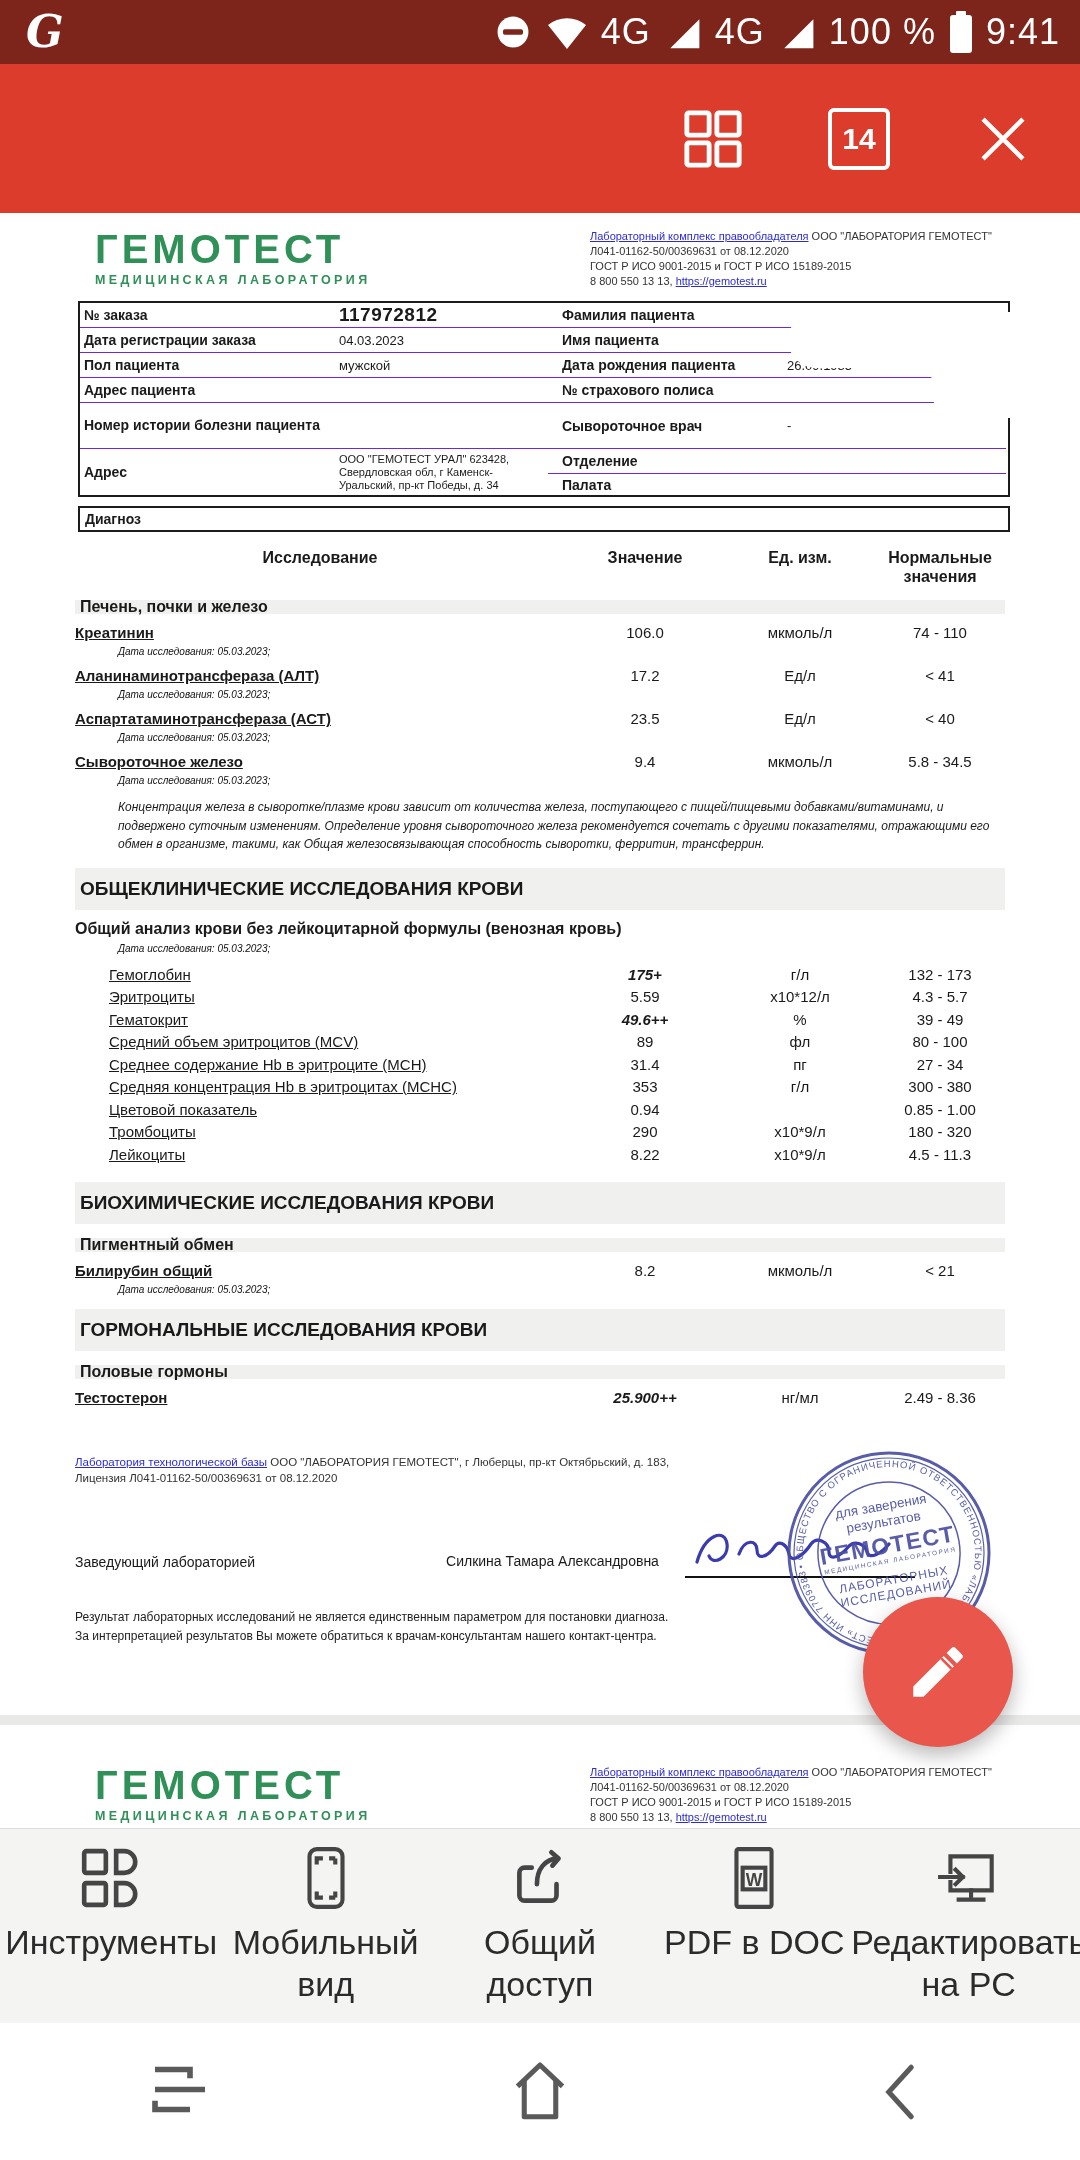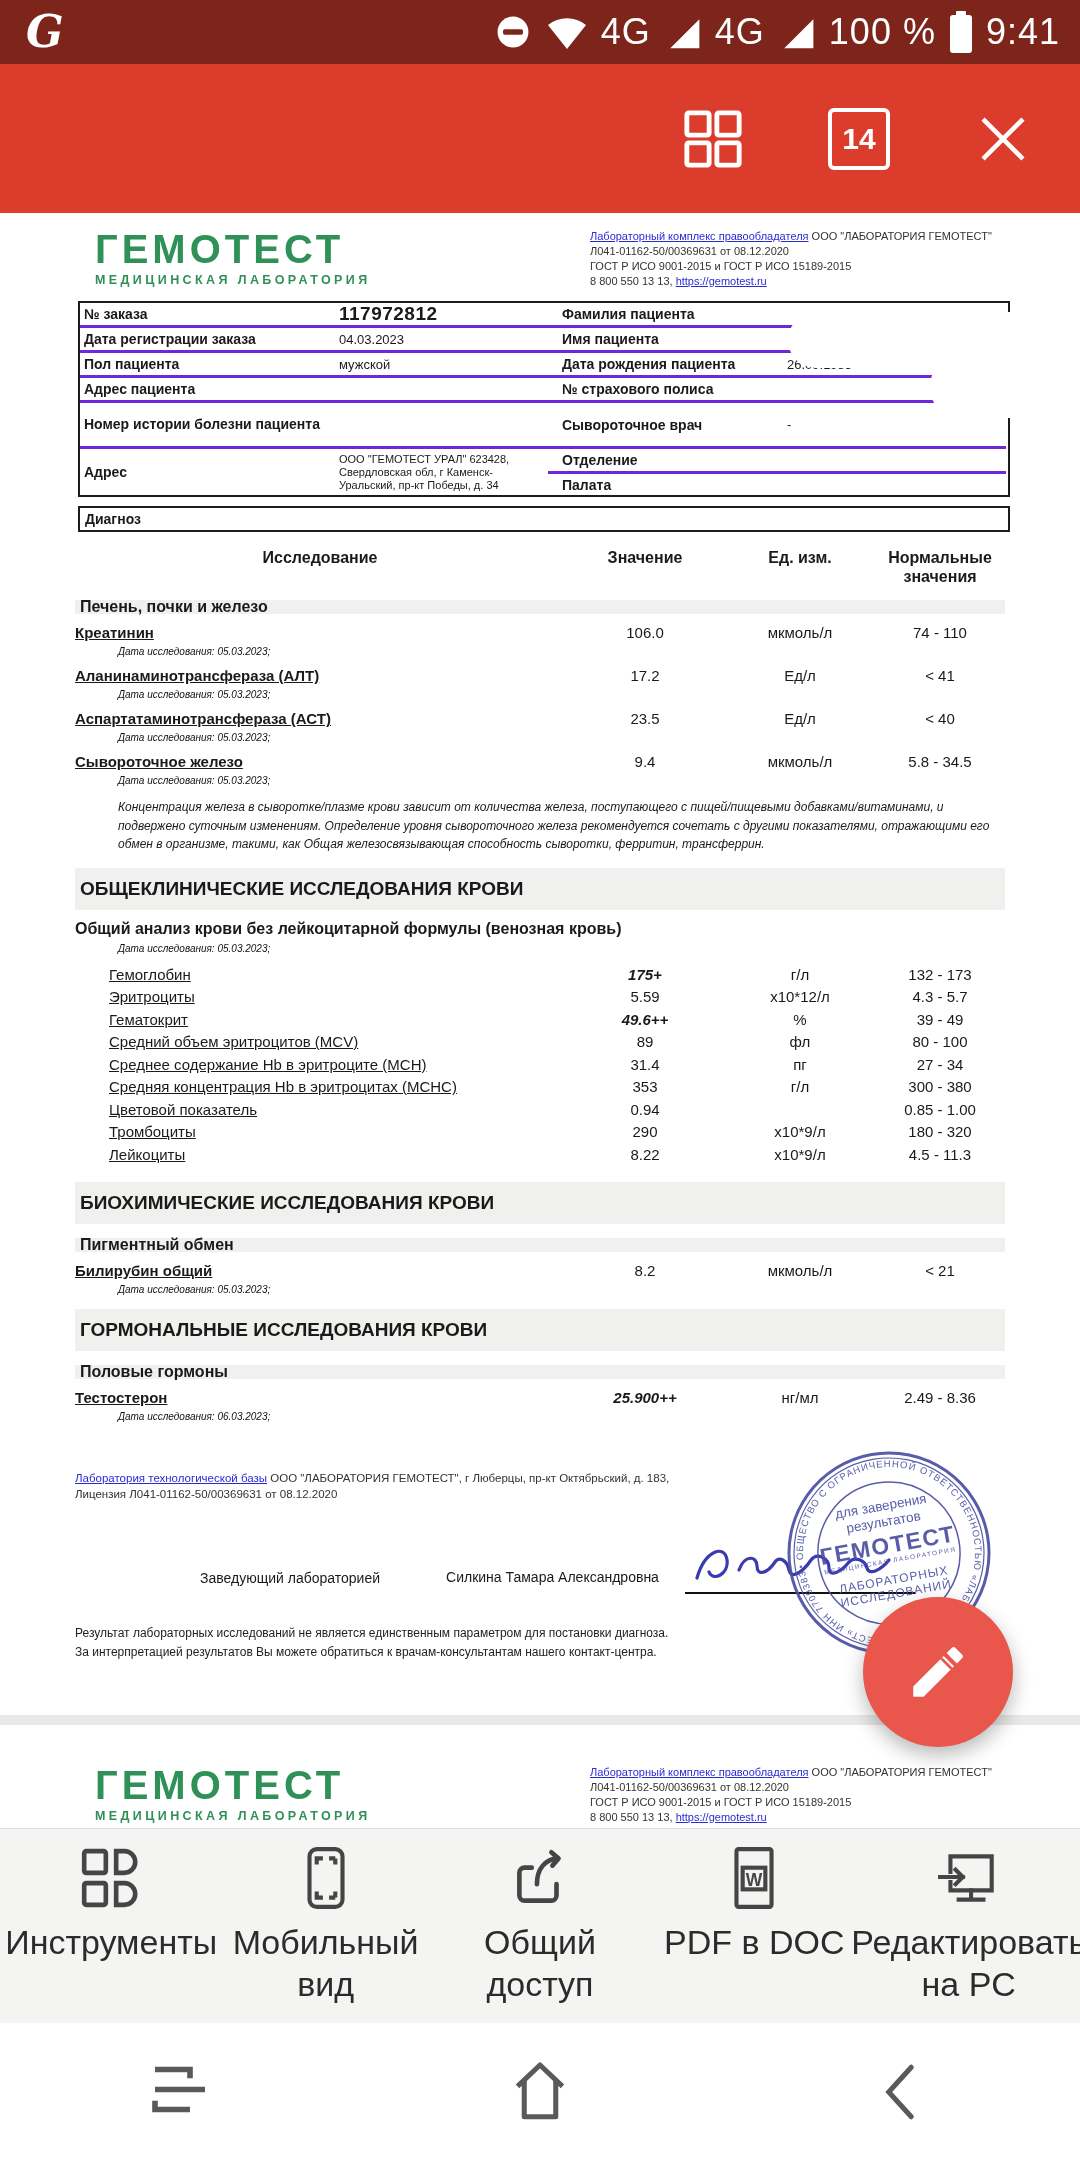--- a/index.html
+++ b/index.html
@@ -35,21 +35,21 @@
   .brand { color:#2f9157; }
   .brand-name { font-size:40px; font-weight:bold; letter-spacing:4px; line-height:1; }
   .brand-sub { font-size:12.5px; font-weight:bold; letter-spacing:3.4px; margin-top:4px; }
   .hdr-info { width:420px; font-size:11px; line-height:15px; color:#333; }
   .lnk { color:#2b2bd5; text-decoration:underline; cursor:pointer; }
   
   .order-wrap { margin:12px 70px 0 78px; border:2px solid #1c1c1c; display:flex; }
   .ocol { display:flex; flex-direction:column; }
   .ocol-l { width:468px; }
   .ocol-r { width:458px; }
-  .orow { display:flex; align-items:center; border-bottom:3px solid #6d28d9; padding:0 4px; }
+  .orow { display:flex; align-items:center; border-bottom:1px solid #6d28d9; padding:0 4px; }
   .orow:last-child { border-bottom:none; }
   .olabel { font-weight:bold; font-size:14px; line-height:16px; }
   .oval { font-size:13px; }
   .ocol-l .olabel { width:255px; }
   .ocol-r .orow { padding-left:14px; }
   .ocol-r .olabel { width:225px; }
   .h25 { height:25px; } .h46 { height:46px; } .h21 { height:21px; }
   .order-no { font-size:19px; font-weight:bold; letter-spacing:.5px; }
   .addr-val { font-size:11px; line-height:13px; width:200px; }
   .diag-row { margin:9px 70px 0 78px; border:2px solid #1c1c1c; height:26px;
@@ -70,21 +70,21 @@
   .test-block { margin-top:10px; }
   .note { margin:12px 0 0 43px; width:887px; font-size:12px; font-style:italic; line-height:18.5px; }
   .sub-title { margin-top:10px; font-weight:bold; font-size:16px; }
   .cbc-rows { margin-top:12px; }
   .cbc-rows .rgrid { height:22.5px; }
   .cbc-rows .tname { font-weight:normal; padding-left:34px; }
   
   .foot { margin-top:48px; }
   .foot-small { font-size:11.5px; line-height:16px; color:#333; }
   .sig-row { display:flex; margin-top:36px; align-items:flex-end; }
-  .sig-label { font-size:14px; width:305px; padding-bottom:8px;text-align:right; }
+  .sig-label { font-size:14px; width:305px; padding-bottom:8px; }
   .sig-name { font-size:14px; width:215px; text-align:center; line-height:18px; margin-left:65px; padding-bottom:8px; }
   .sig-box { width:230px; margin-left:25px; border-bottom:2.5px solid #111; padding-bottom:2px; }
   .disclaimer { margin-top:30px; font-size:12px; line-height:19px; color:#222; }
   
   .stamp { position:absolute; left:786px; top:1450px; transform:rotate(-10deg); opacity:.92; }
   .fab { position:absolute; left:863px; top:1597px; width:150px; height:150px; border-radius:50%;
     background:#e8564c; display:flex; align-items:center; justify-content:center;
     box-shadow:0 8px 20px rgba(0,0,0,.28); cursor:pointer; }
   .redact { position:absolute; background:#fff; }
   .redact.r1 { left:788px; top:312px; width:258px; height:56px; border-radius:28px; }
@@ -361,21 +361,20 @@
       <div class="strip strip-sub">
           <span>Половые гормоны</span>
         </div>
       <div class="test-block">
         <div class="rgrid">
             <span class="tname">Тестостерон</span>
             <span class="tval em">25.900++</span>
             <span class="tunit">нг/мл</span>
             <span class="trange">2.49 - 8.36</span>
           </div>
-        <div class="date-line">Дата исследования: 06.03.2023;</div>
       </div>
 
       <div class="foot">
         <div class="foot-small">
           <span class="lnk">Лаборатория технологической базы</span><span> ООО "ЛАБОРАТОРИЯ ГЕМОТЕСТ", г Люберцы, пр-кт Октябрьский, д. 183,</span>
         </div>
         <div class="foot-small">Лицензия Л041-01162-50/00369631 от 08.12.2020</div>
 
         <div class="sig-row">
           <span class="sig-label">Заведующий лабораторией</span>

